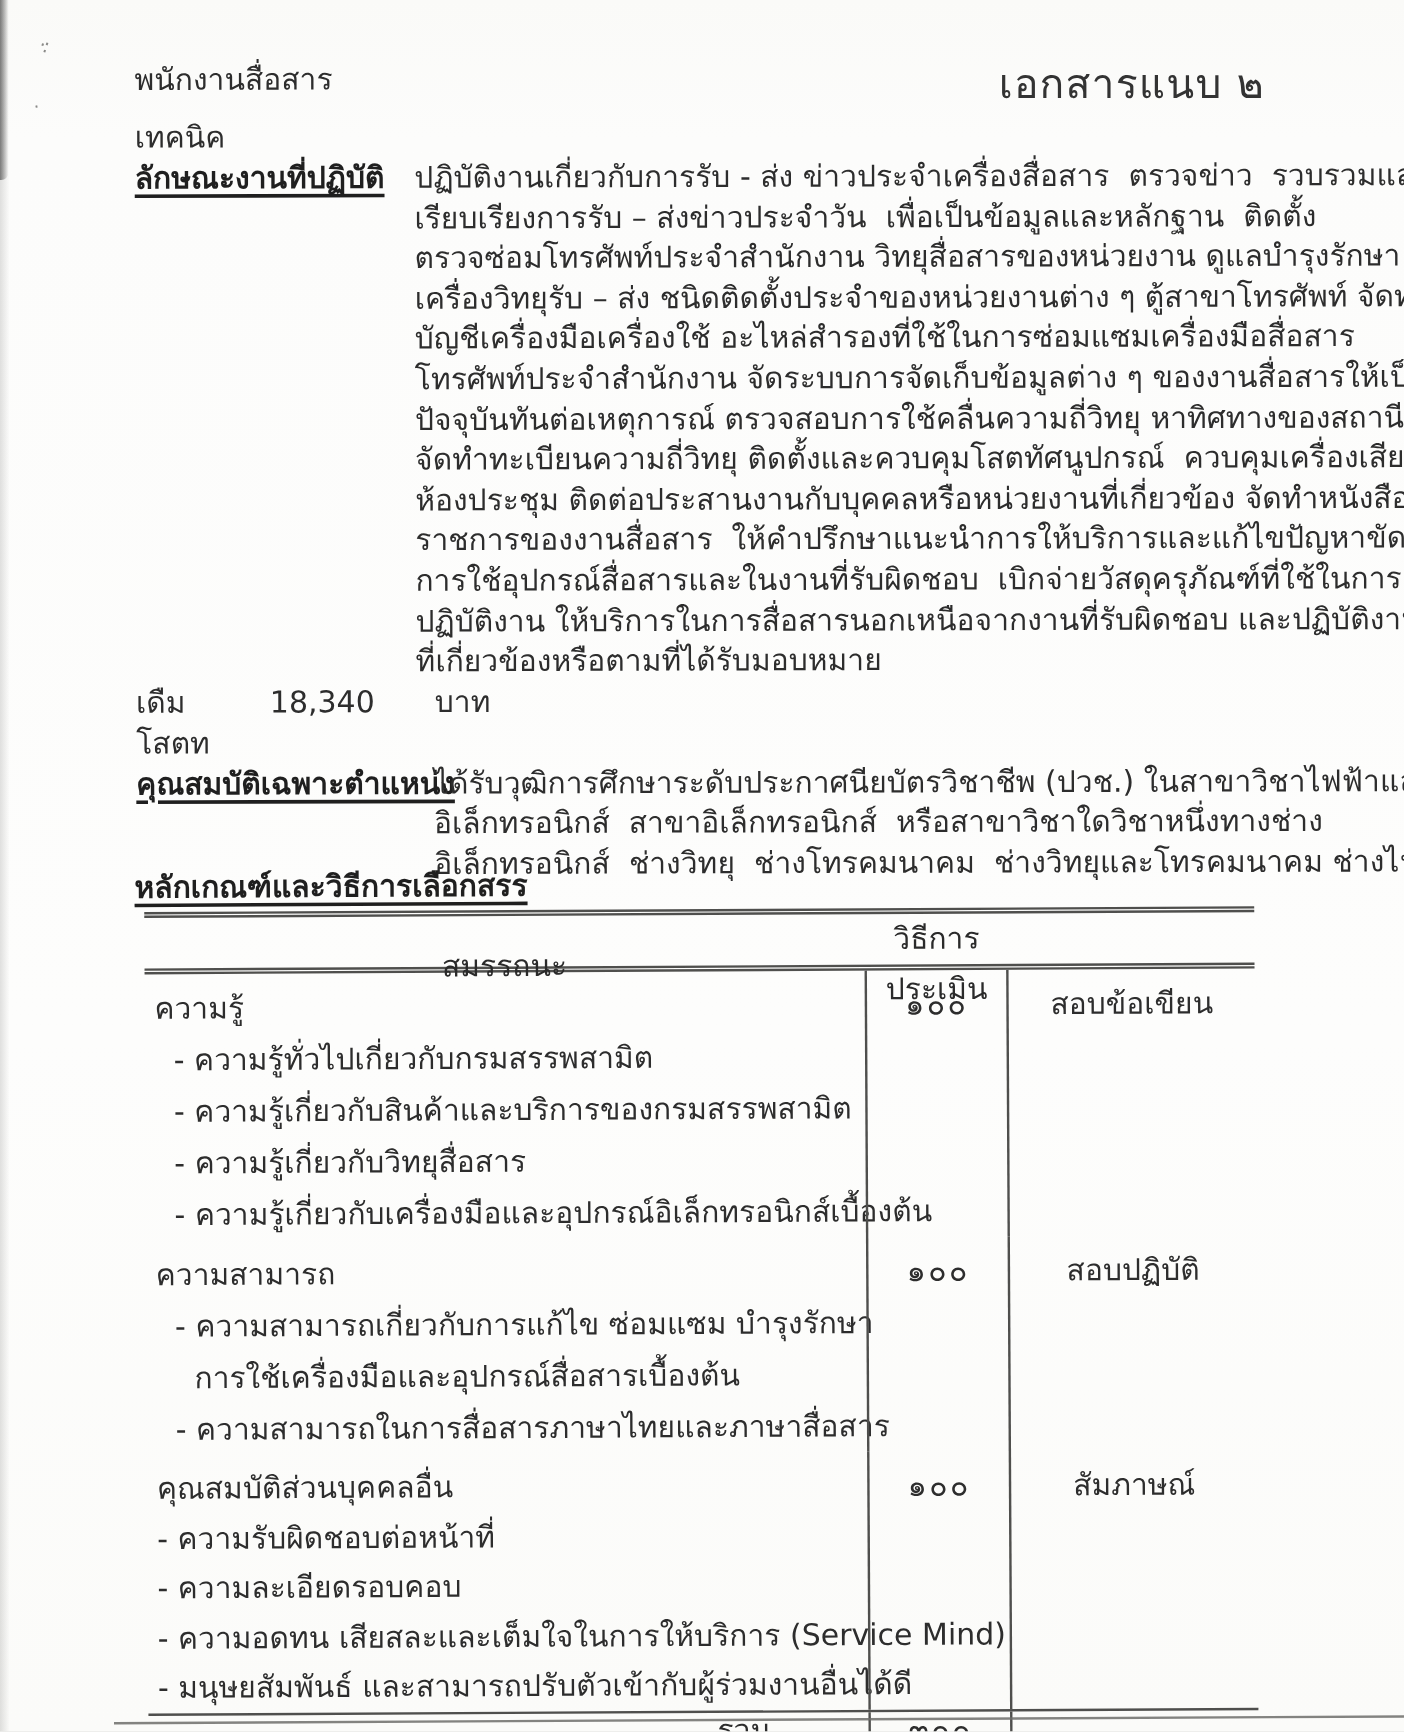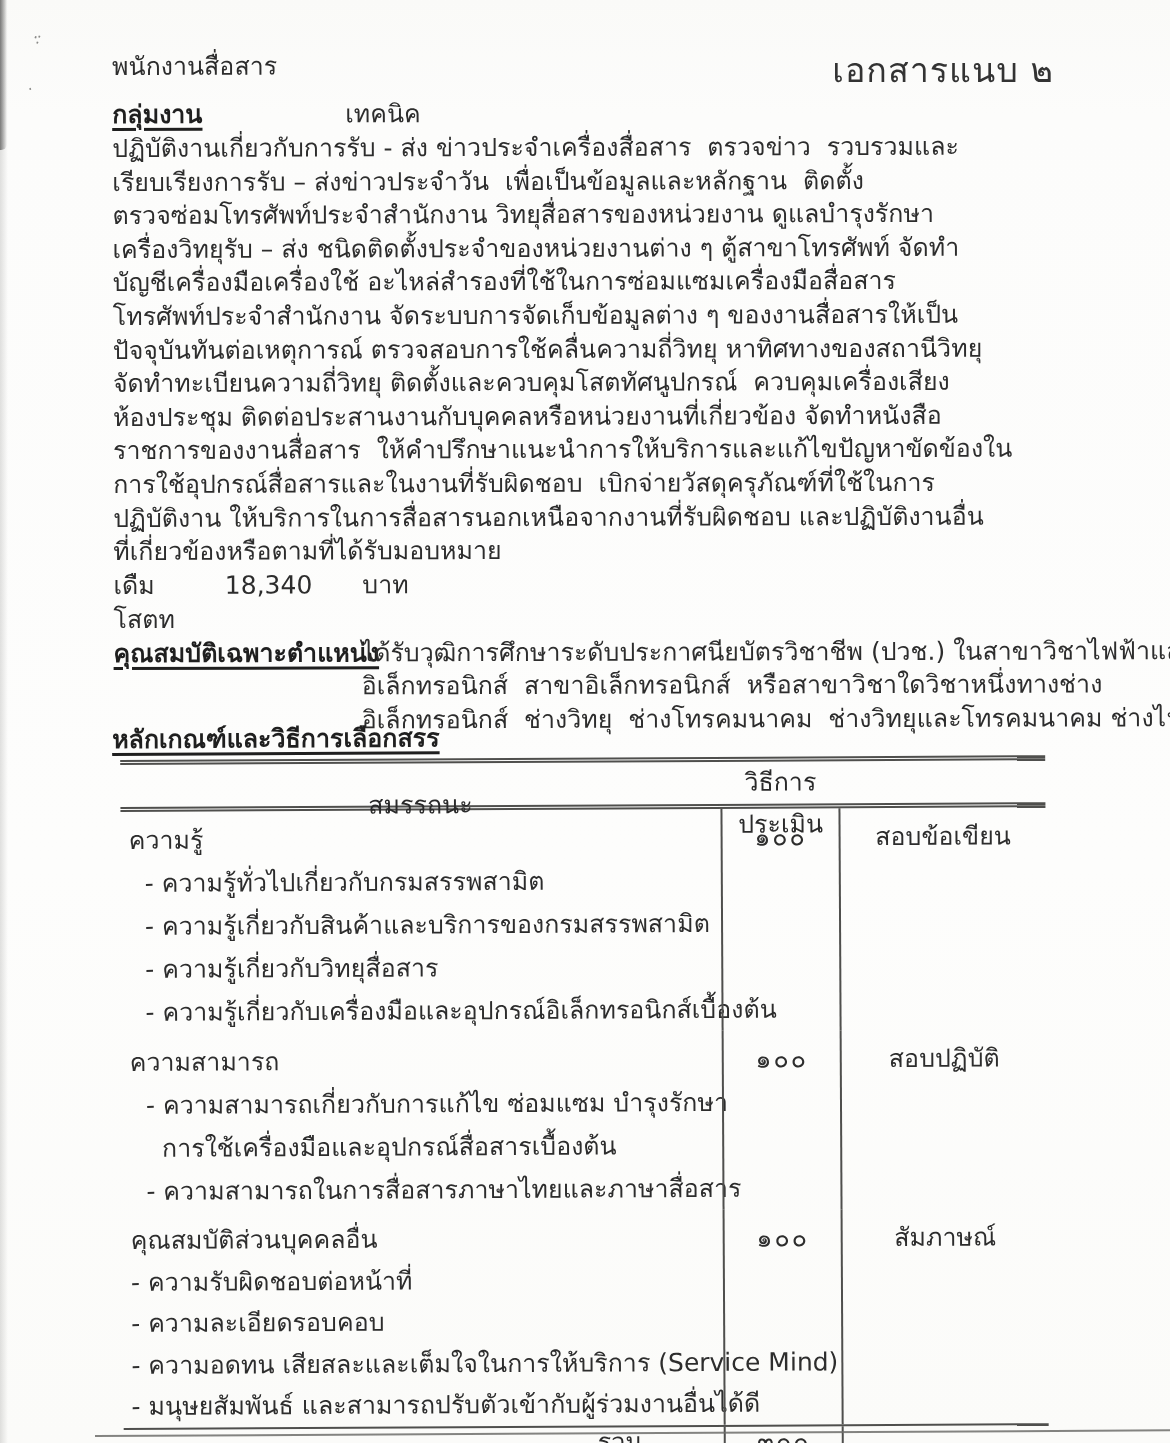--- a/index.html
+++ b/index.html
@@ -158,25 +158,25 @@
 
   <div class="attachment">เอกสารแนบ ๒</div>
 
   <div class="fields">
 
     <div class="frow gap-after">
       <div class="fvalue">พนักงานสื่อสาร</div>
     </div>
 
     <div class="frow">
-      <div class="flabel">กลุ่มงาน</div>
       <div class="fvalue">เทคนิค</div>
     </div>
 
     <div class="frow">
+      <div class="flabel">ลักษณะงานที่ปฏิบัติ</div>
       <div class="fvalue multiline">ปฏิบัติงานเกี่ยวกับการรับ - ส่ง ข่าวประจำเครื่องสื่อสาร  ตรวจข่าว  รวบรวมและ
 เรียบเรียงการรับ – ส่งข่าวประจำวัน  เพื่อเป็นข้อมูลและหลักฐาน  ติดตั้ง
 ตรวจซ่อมโทรศัพท์ประจำสำนักงาน วิทยุสื่อสารของหน่วยงาน ดูแลบำรุงรักษา
 เครื่องวิทยุรับ – ส่ง ชนิดติดตั้งประจำของหน่วยงานต่าง ๆ ตู้สาขาโทรศัพท์ จัดทำ
 บัญชีเครื่องมือเครื่องใช้ อะไหล่สำรองที่ใช้ในการซ่อมแซมเครื่องมือสื่อสาร
 โทรศัพท์ประจำสำนักงาน จัดระบบการจัดเก็บข้อมูลต่าง ๆ ของงานสื่อสารให้เป็น
 ปัจจุบันทันต่อเหตุการณ์ ตรวจสอบการใช้คลื่นความถี่วิทยุ หาทิศทางของสถานีวิทยุ
 จัดทำทะเบียนความถี่วิทยุ ติดตั้งและควบคุมโสตทัศนูปกรณ์  ควบคุมเครื่องเสียง
 ห้องประชุม ติดต่อประสานงานกับบุคคลหรือหน่วยงานที่เกี่ยวข้อง จัดทำหนังสือ
 ราชการของงานสื่อสาร  ให้คำปรึกษาแนะนำการให้บริการและแก้ไขปัญหาขัดข้องใน

